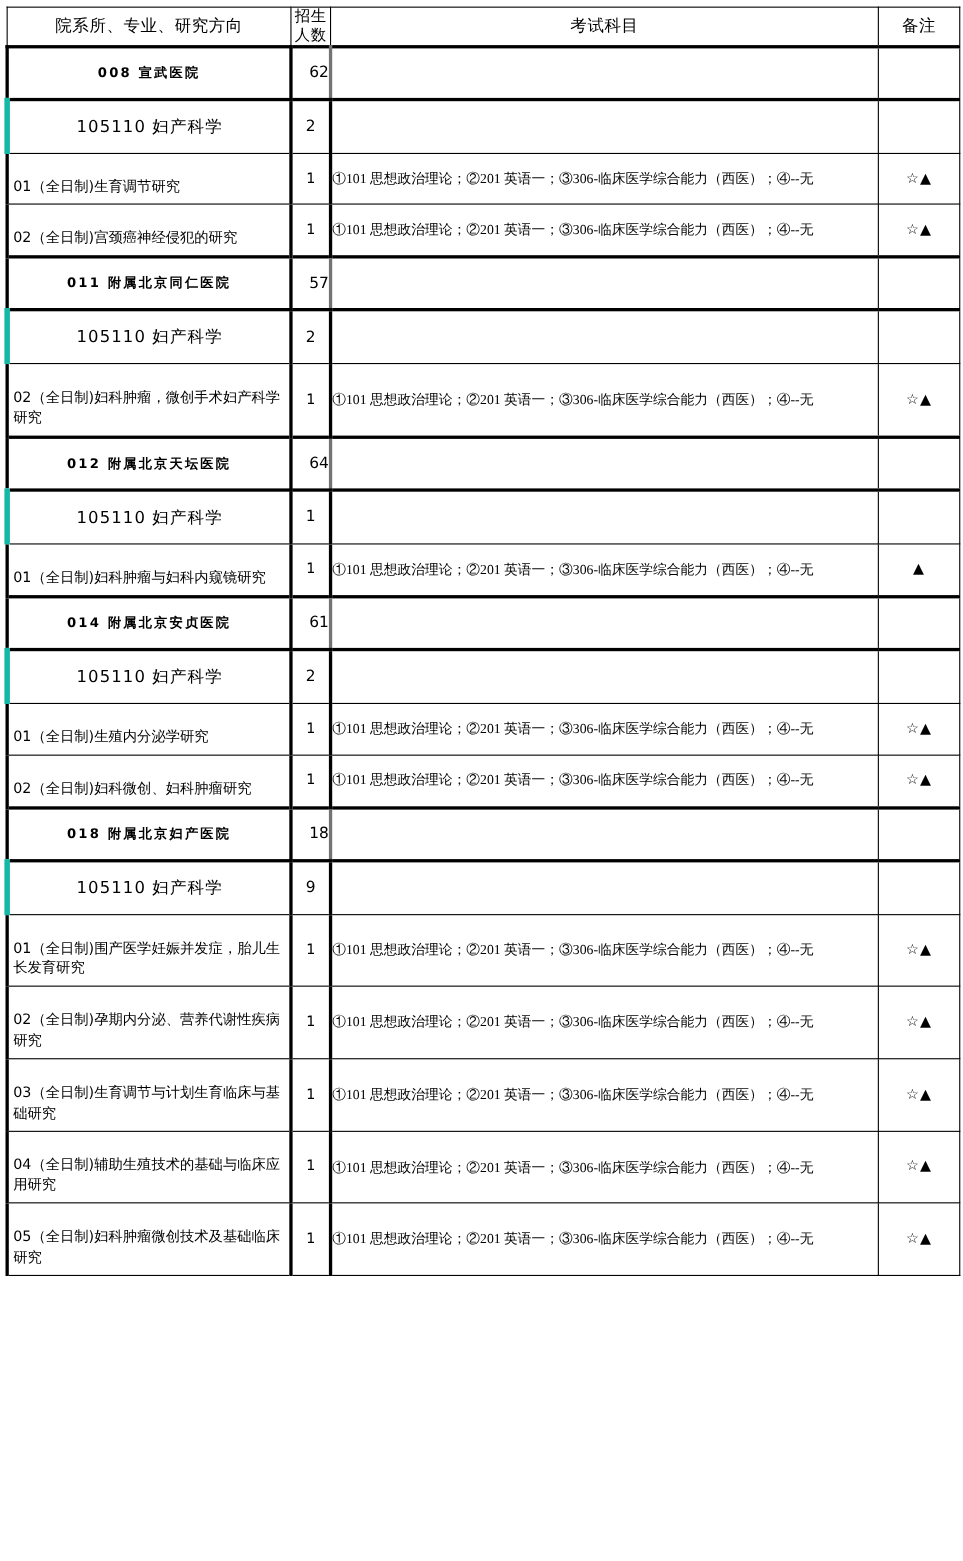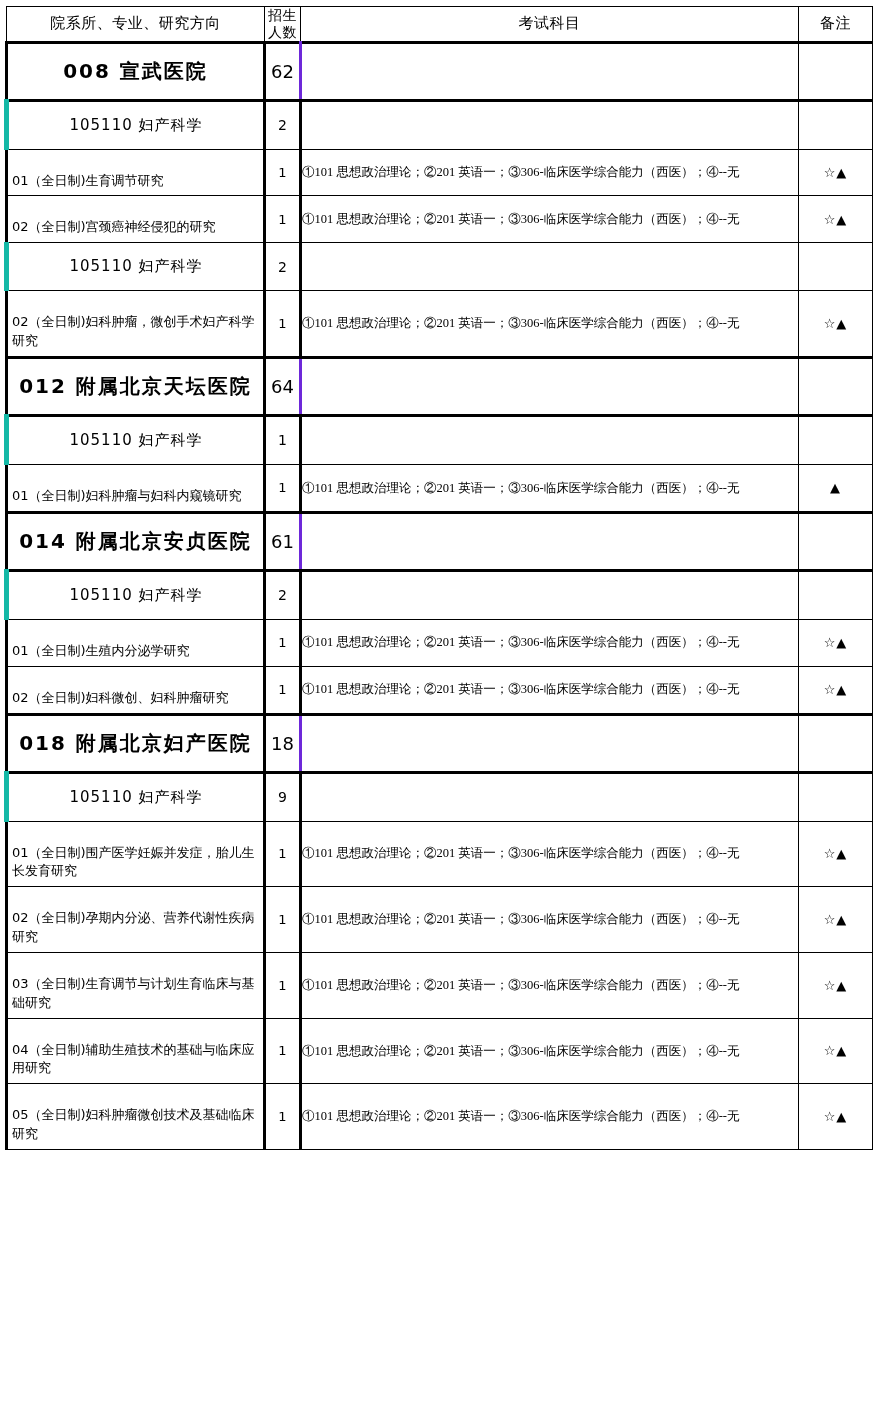--- a/index.html
+++ b/index.html
@@ -53,28 +53,28 @@
   
   tr.inst td {
     border-top: 3px solid #000000;
     border-bottom: 3px solid #000000;
   }
   tr.inst td.dir {
     border-left: 3px solid #000000;
     border-right: 3px solid #000000;
     text-align: center;
     font-weight: bold;
-    font-size: 20px;
+    font-size: 12px;
     letter-spacing: 2px;
     padding: 14px 4px;
   }
   tr.inst td.num {
-    border-right: 3px solid #6d28d9;
-    text-align: center;
-    font-size: 18px;
+    border-right: 3px solid #737373;
+    text-align: right;
+    font-size: 14px;
   }
   tr.inst td.subj, tr.inst td.note { }
 
   
   tr.major td.dir {
     border-left: 5px solid #14b8a6;
     border-right: 3px solid #000000;
     text-align: center;
     font-size: 15px;
     letter-spacing: 1px;
@@ -153,20 +153,26 @@
         <td class="subj">①101 思想政治理论；②201 英语一；③306-临床医学综合能力（西医）；④--无</td>
         <td class="note">☆▲</td>
       </tr>
       <tr class="dirrow">
         <td class="dir">02（全日制)宫颈癌神经侵犯的研究</td>
         <td class="num">1</td>
         <td class="subj">①101 思想政治理论；②201 英语一；③306-临床医学综合能力（西医）；④--无</td>
         <td class="note">☆▲</td>
       </tr>
 
+      <tr class="inst">
+        <td class="dir">011  附属北京同仁医院</td>
+        <td class="num">57</td>
+        <td class="subj"></td>
+        <td class="note"></td>
+      </tr>
       <tr class="major">
         <td class="dir">105110  妇产科学</td>
         <td class="num">2</td>
         <td class="subj"></td>
         <td class="note"></td>
       </tr>
       <tr class="dirrow">
         <td class="dir">02（全日制)妇科肿瘤，微创手术妇产科学研究</td>
         <td class="num">1</td>
         <td class="subj">①101 思想政治理论；②201 英语一；③306-临床医学综合能力（西医）；④--无</td>

